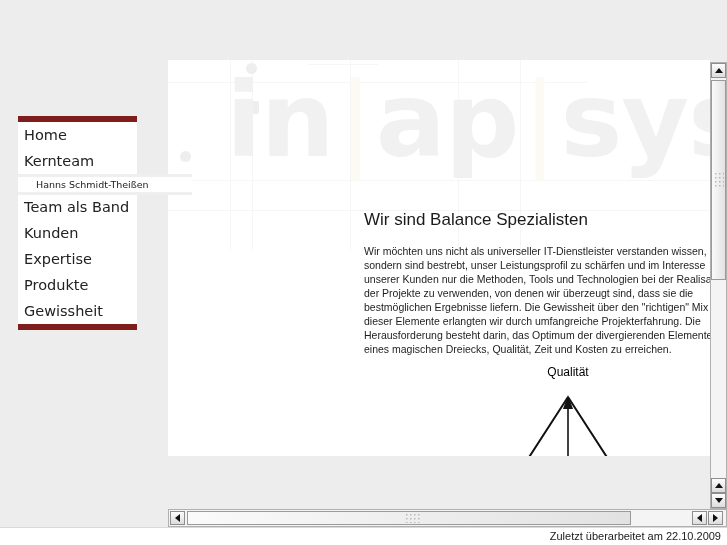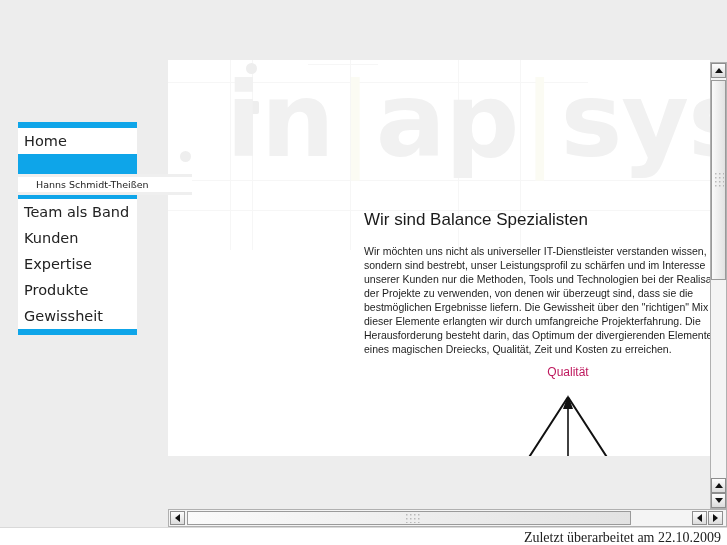--- a/index.html
+++ b/index.html
@@ -107,31 +107,31 @@
     height: 150px;
   }
   #diagram-label-top {
     position: absolute;
     left: 50px;
     top: 0px;
     width: 140px;
     text-align: center;
     font-family: "Liberation Sans", sans-serif;
     font-size: 12px;
-    color: #be185d;
+    color: #000000;
   }
   #diagram svg { position: absolute; left: 0; top: 18px; }
 
   
   #nav {
     position: absolute;
     left: 18px;
-    top: 122px;
+    top: 116px;
     width: 119px;
-    background: #0ea5e9;
+    background: #7f1d1d;
     padding: 6px 0 6px 0;
   }
   .nav-item {
     display: block;
     font-family: "DejaVu Sans", "Liberation Sans", sans-serif;
     font-size: 14.5px;
     color: #222222;
     padding: 5px 0 5px 6px;
     background: #ffffff;
     white-space: nowrap;
@@ -214,22 +214,22 @@
     top: 527px;
     width: 727px;
     height: 18px;
     background: #ffffff;
     border-top: 1px solid #d9d9d9;
   }
   #status-text {
     position: absolute;
     right: 6px;
     top: 2px;
-    font-family: Liberation Serif, serif;
-    font-size: 14px;
+    font-family: Liberation Sans, sans-serif;
+    font-size: 11px;
     color: #202020;
     white-space: nowrap;
   }
 </style>
 </head>
 <body>
 
 <div id="page">
 
   <div id="content-pane">
@@ -265,21 +265,22 @@
         <polygon points="120,12 115,26 125,26" fill="#111111"></polygon>
 
         <path d="M121 76 L113 97 L122 92 L115 110" stroke="#111111" stroke-width="2" fill="none"></path>
       </svg>
     </div>
 
   </div>
 
   <nav id="nav">
     <span class="nav-item">Home</span>
-    <span class="nav-item" style="margin-top:45px;">Team als Band</span>
+    <span class="nav-item">Kernteam</span>
+    <span class="nav-item" style="margin-top:20px;">Team als Band</span>
     <span class="nav-item">Kunden</span>
     <span class="nav-item">Expertise</span>
     <span class="nav-item">Produkte</span>
     <span class="nav-item">Gewissheit</span>
   </nav>
 
   <div id="nav-sub">
     <span class="nav-subitem">Hanns Schmidt-Theißen</span>
   </div>
 

